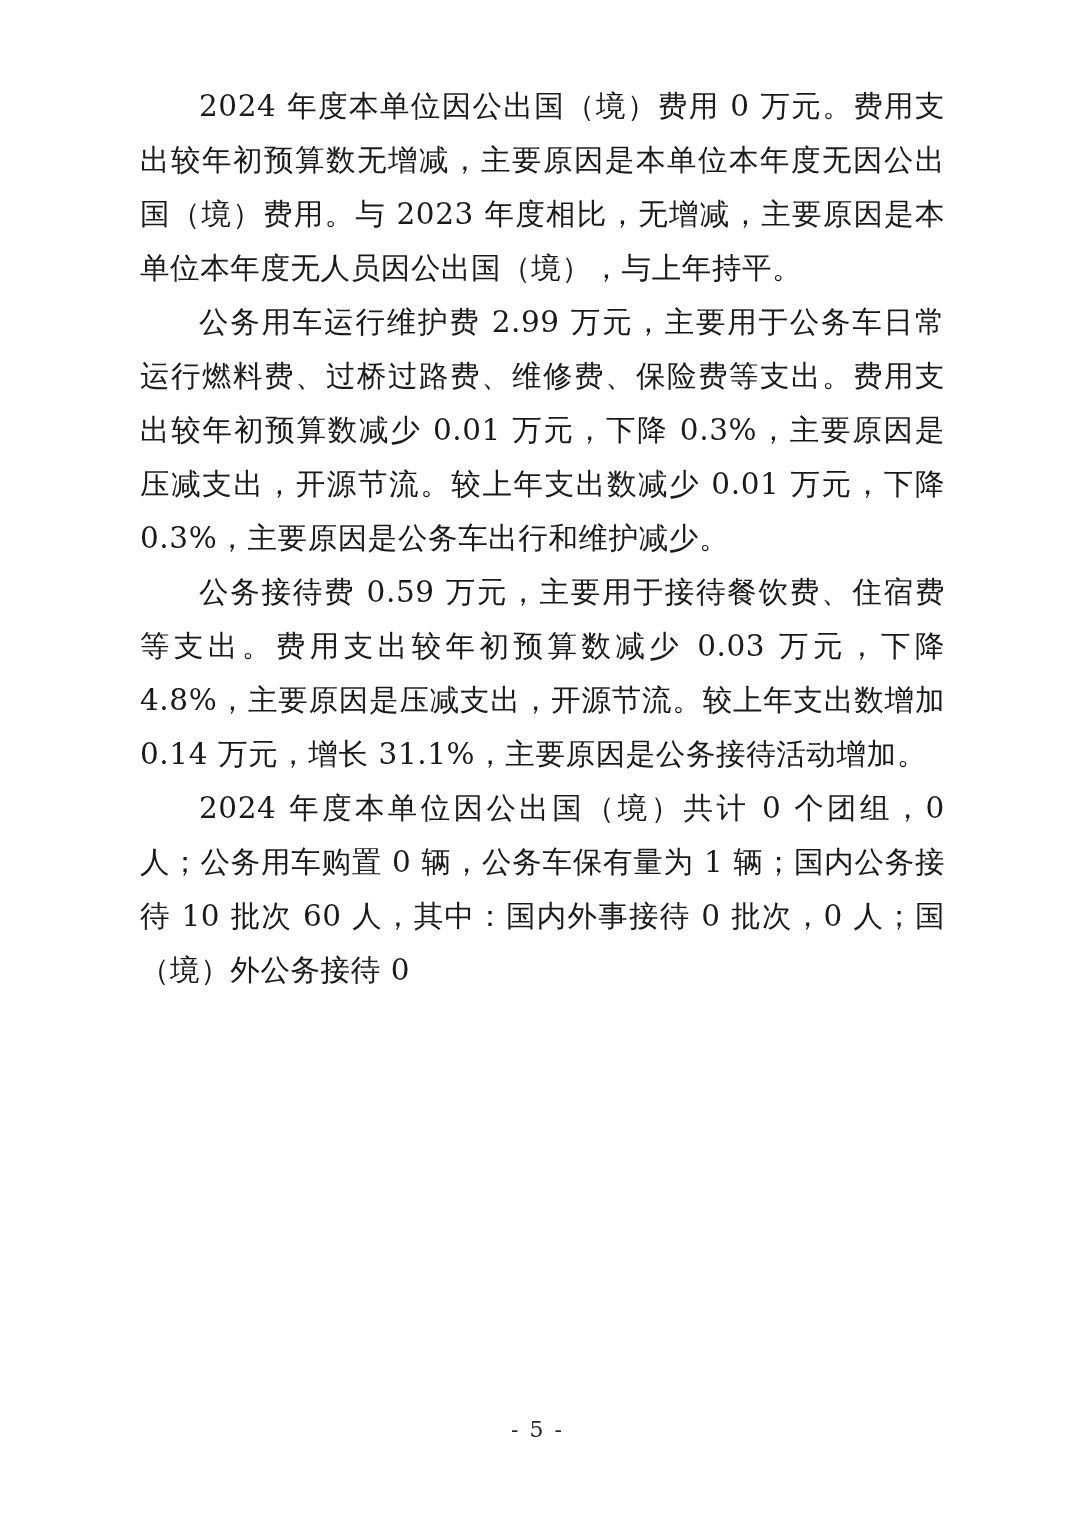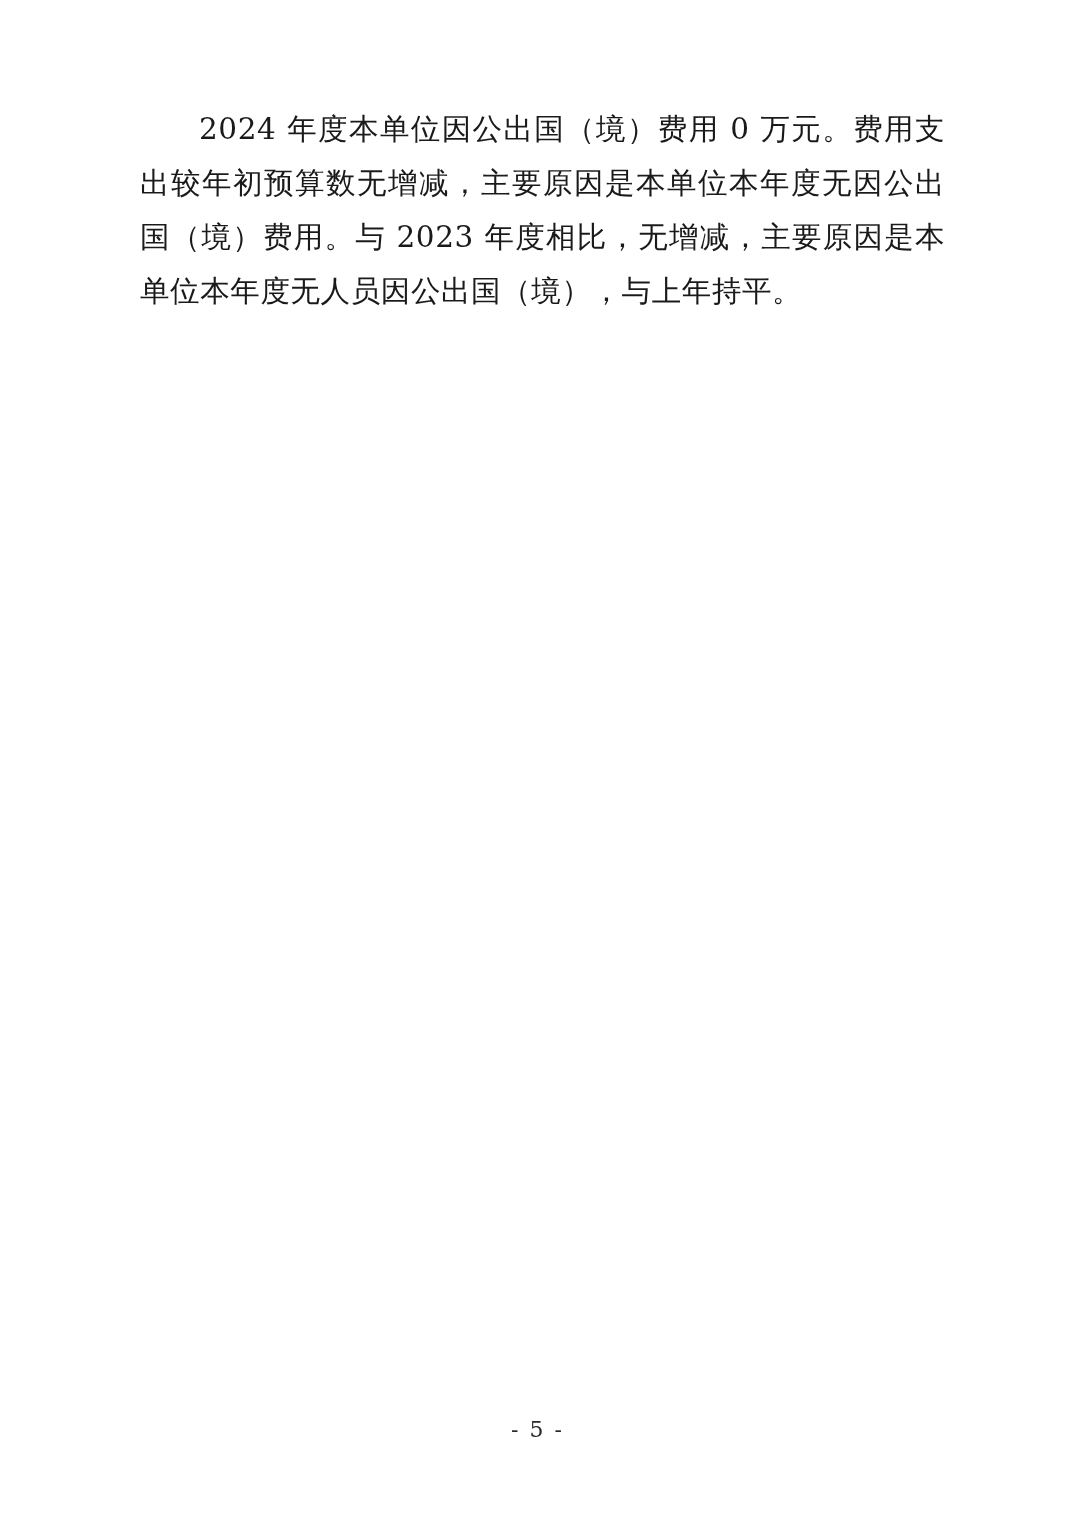--- a/index.html
+++ b/index.html
@@ -15,21 +15,21 @@
     color: #1a1a1a;
     overflow: hidden;
   }
   .page {
     position: absolute;
     top: 0;
     left: 0;
     width: 1075px;
     height: 1520px;
     box-sizing: border-box;
-    padding: 102px 130px 60px 140px;
+    padding: 79px 130px 60px 140px;
   }
   .doc-body {
     font-size: 29.5px;
     line-height: 54px;
     letter-spacing: 0.6px;
     text-align: justify;
     text-justify: inter-ideograph;
   }
   p.para {
     margin: 0;
@@ -52,15 +52,18 @@
     letter-spacing: 2px;
     font-family: "DejaVu Serif", "Liberation Serif", serif;
   }
 </style>
 </head>
 <body>
 
 <div class="page">
   <div class="doc-body">
     <p class="para">2024 年度本单位因公出国（境）费用 0 万元。费用支出较年初预算数无增减，主要原因是本单位本年度无因公出国（境）费用。与 2023 年度相比，无增减，主要原因是本单位本年度无人员因公出国（境），与上年持平。</p>
+    <p class="para">公务用车运行维护费 2.99 万元，主要用于公务车日常运行燃料费、过桥过路费、维修费、保险费等支出。费用支出较年初预算数减少 0.01 万元，下降 0.3%，主要原因是压减支出，开源节流。较上年支出数减少 0.01 万元，下降 0.3%，主要原因是公务车出行和维护减少。</p>
+    <p class="para">公务接待费 0.59 万元，主要用于接待餐饮费、住宿费等支出。费用支出较年初预算数减少 0.03 万元，下降 4.8%，主要原因是压减支出，开源节流。较上年支出数增加 0.14 万元，增长 31.1%，主要原因是公务接待活动增加。</p>
+    <p class="para">2024 年度本单位因公出国（境）共计 0 个团组，0 人；公务用车购置 0 辆，公务车保有量为 1 辆；国内公务接待 10 批次 60 人，其中：国内外事接待 0 批次，0 人；国（境）外公务接待 0</p>
   </div>
   <div class="footer">- 5 -</div>
 </div>
 
 </body></html>

